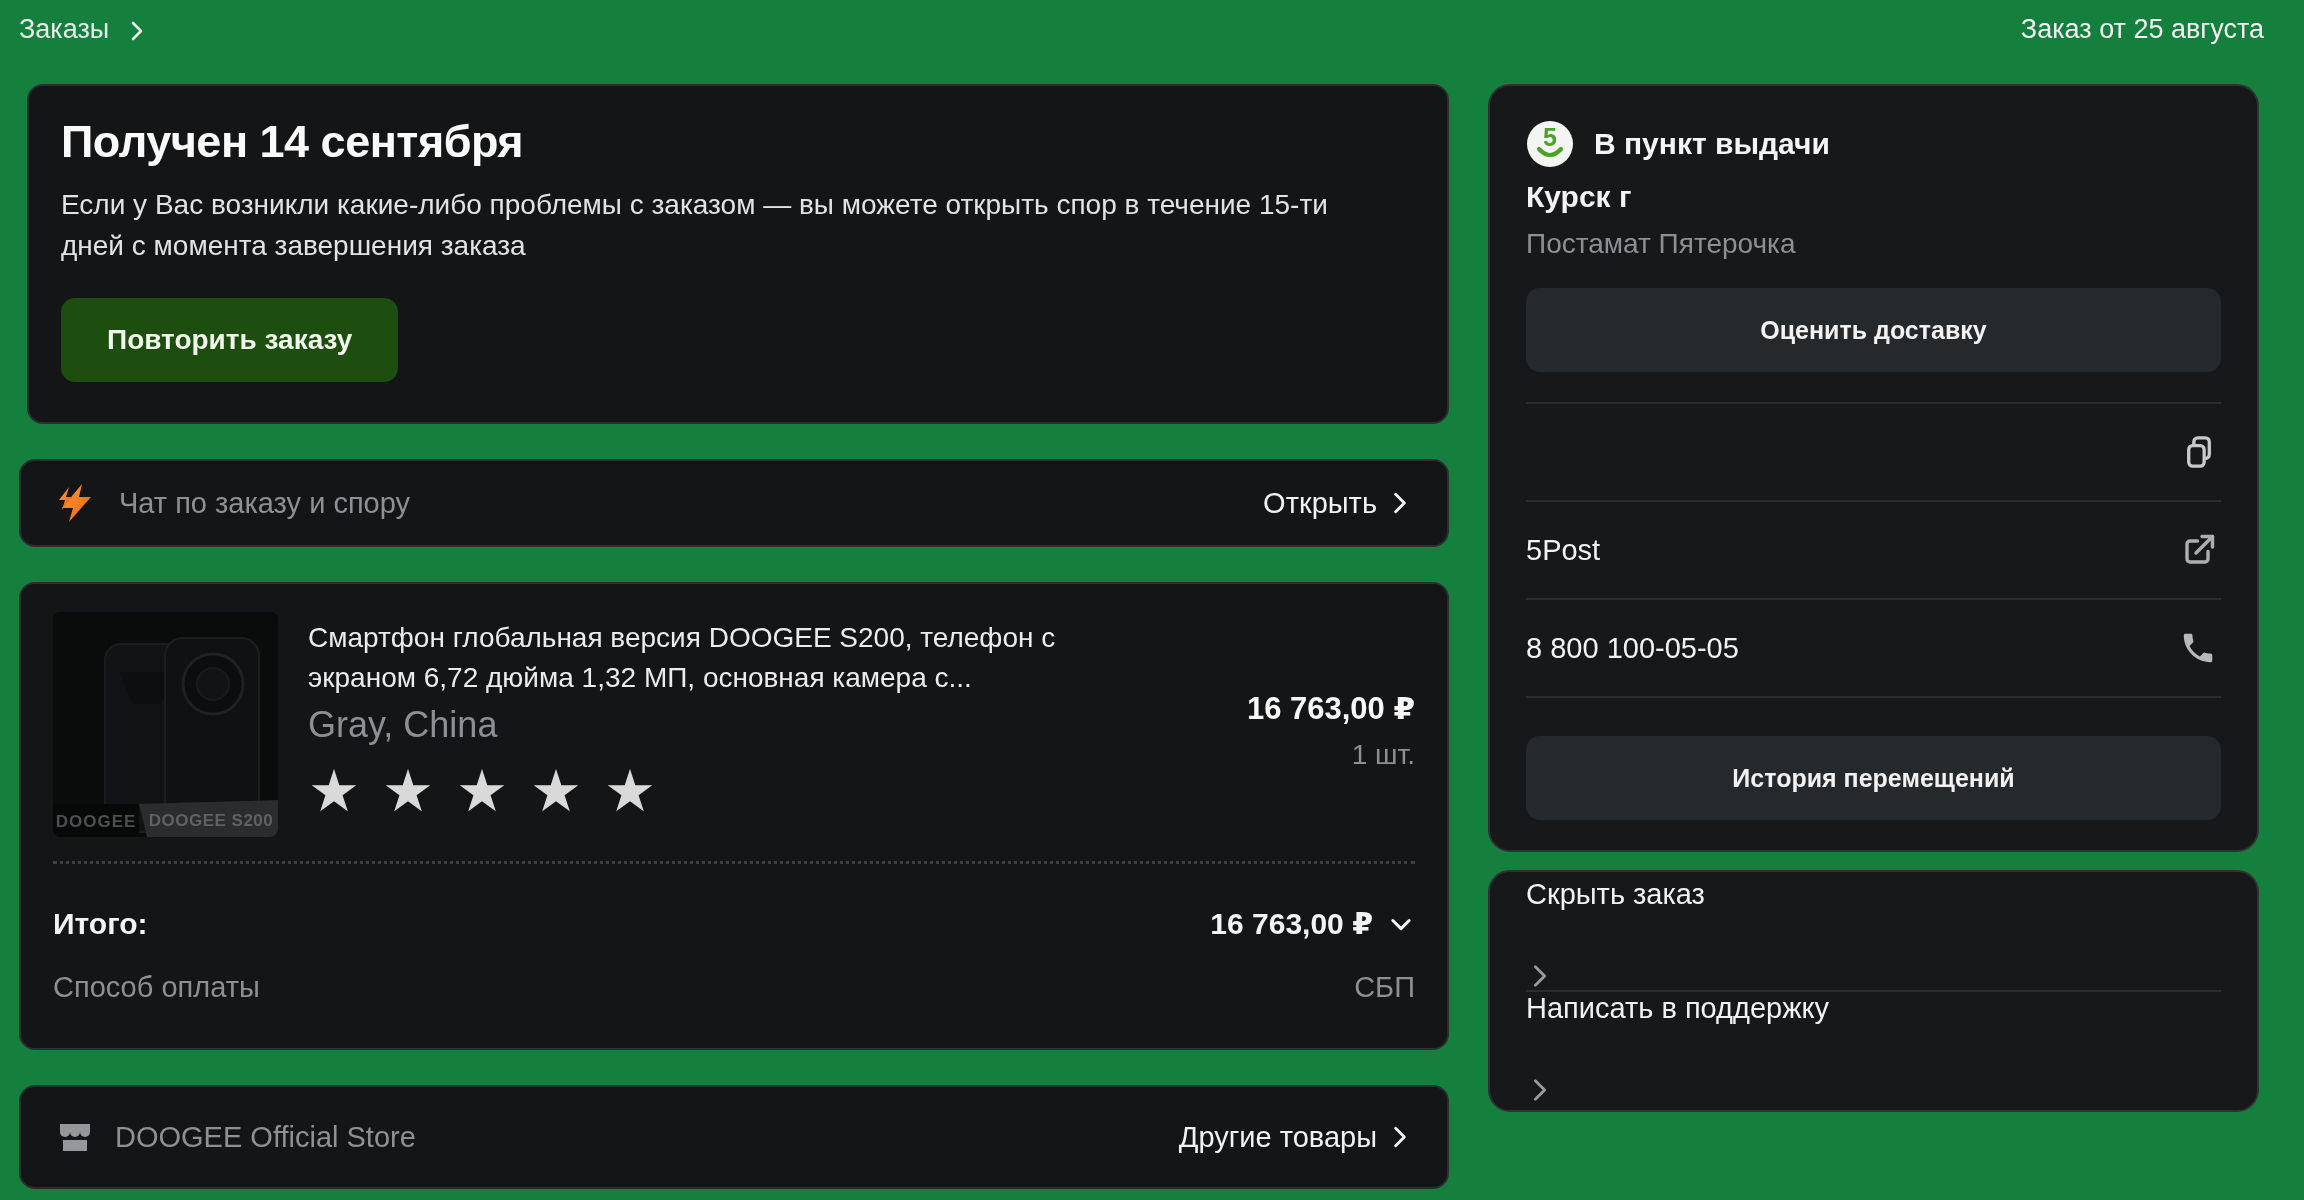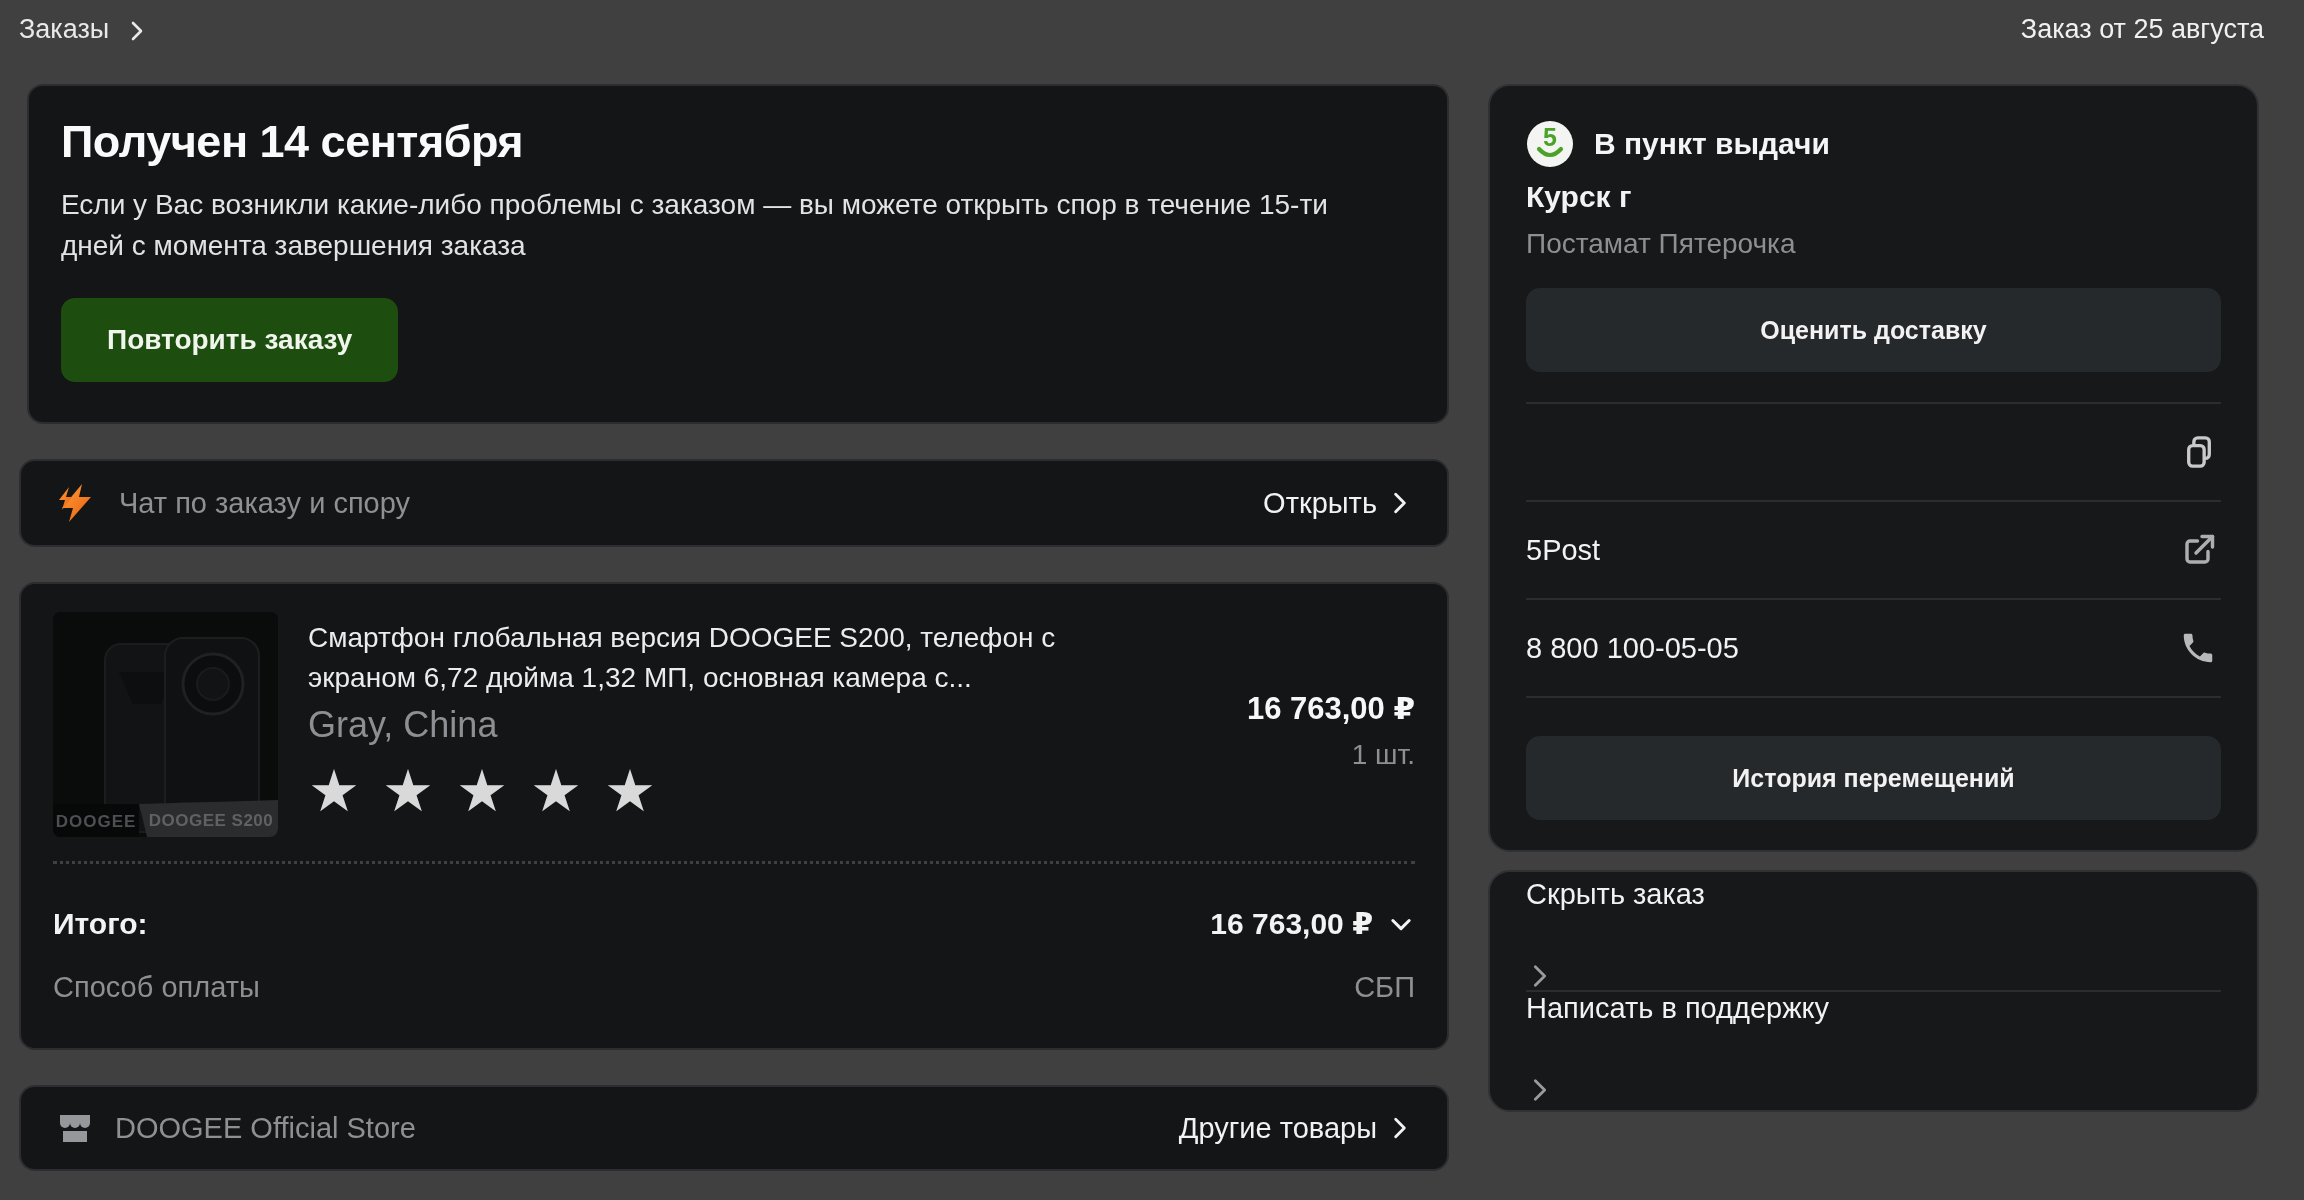--- a/index.html
+++ b/index.html
@@ -1,20 +1,20 @@
 <!DOCTYPE html>
 <html><head>
 <meta charset="utf-8">
 <style>
   * { margin:0; padding:0; box-sizing:border-box; }
   html,body { background:#0f1011; }
   .page {
     position:relative;
     width:2304px; height:1200px;
-    background:#404040;
+    background:#15803d;
     font-family:"Liberation Sans","DejaVu Sans",sans-serif;
     color:#f3f3f4;
     overflow:hidden;
   }
   
   .topbar {
     position:absolute; left:19px; right:40px; top:14px;
     display:flex; justify-content:space-between; align-items:center;
     font-size:27px;
   }
@@ -193,21 +193,21 @@
             </svg>
         </span>
       </div>
 
       <div class="payment-row">
         <span>Способ оплаты</span>
         <span>СБП</span>
       </div>
     </div>
 
-    <div class="card row-card" style="height:86px;">
+    <div class="card row-card" style="height:104px;">
       <svg width="40" height="40" viewBox="0 0 40 40" fill="#96979a">
         <rect x="5" y="7" width="30" height="6"></rect>
         <path d="M5 13 h10 v2 a5 5 0 0 1 -10 0 Z"></path>
         <path d="M15 13 h10 v2 a5 5 0 0 1 -10 0 Z"></path>
         <path d="M25 13 h10 v2 a5 5 0 0 1 -10 0 Z"></path>
         <path d="M8 23 h24 v11 h-24 Z"></path>
       </svg>
       <span class="row-left-label">DOOGEE Official Store</span>
       <span class="grow"></span>
       <span class="row-action">

